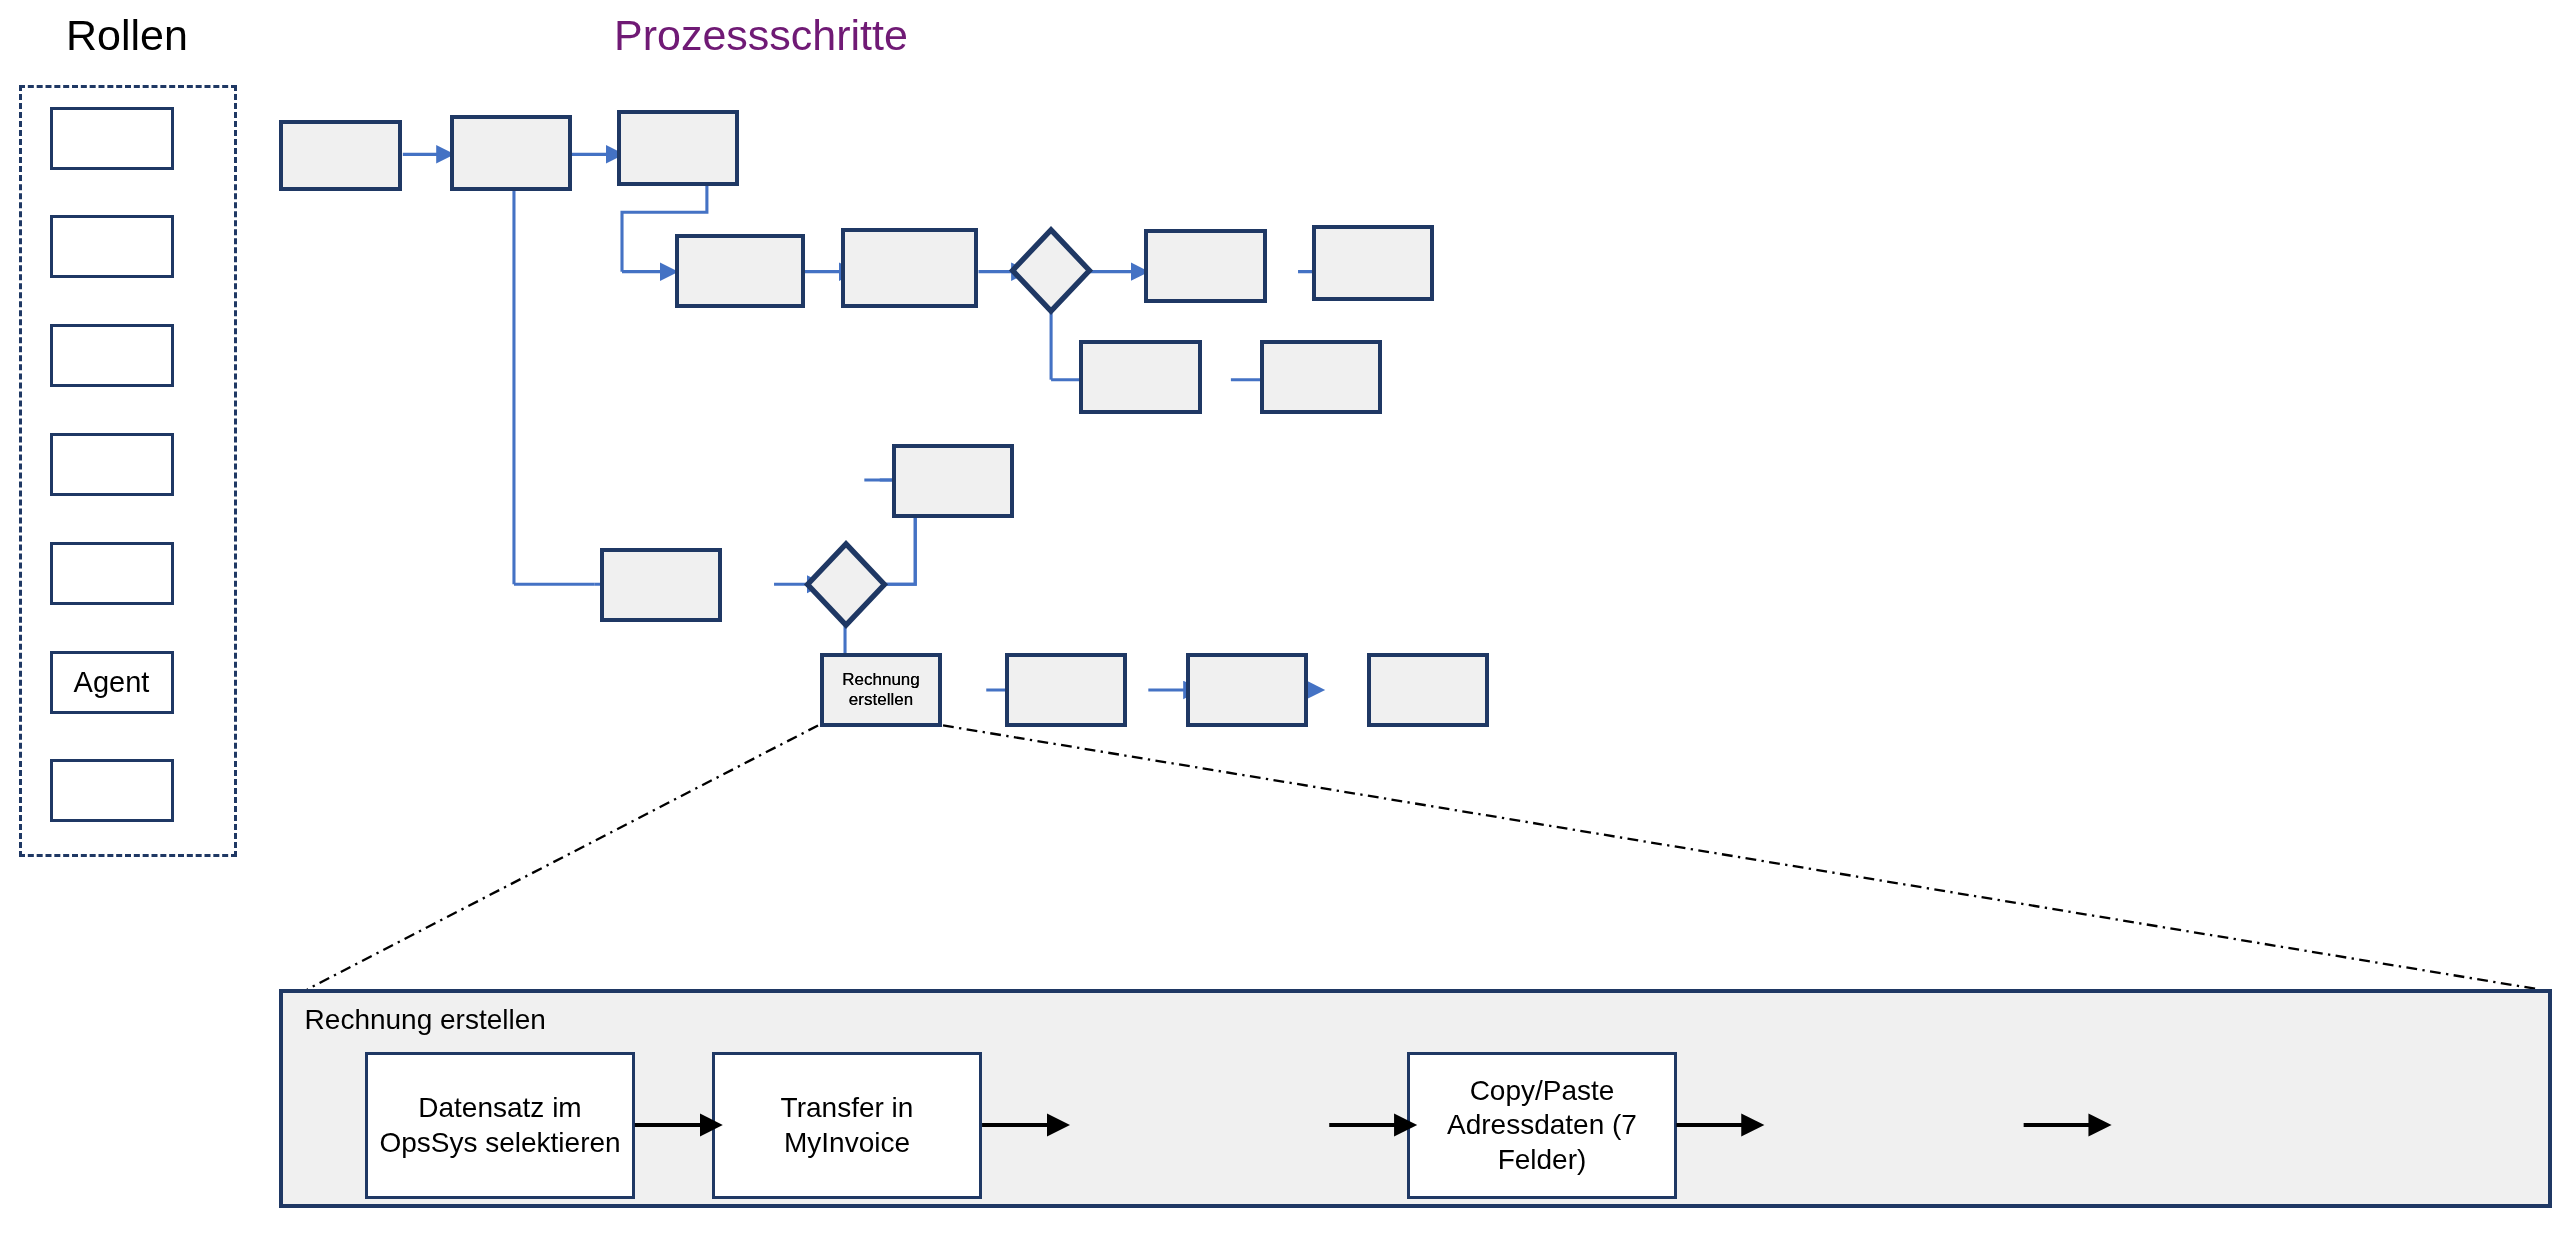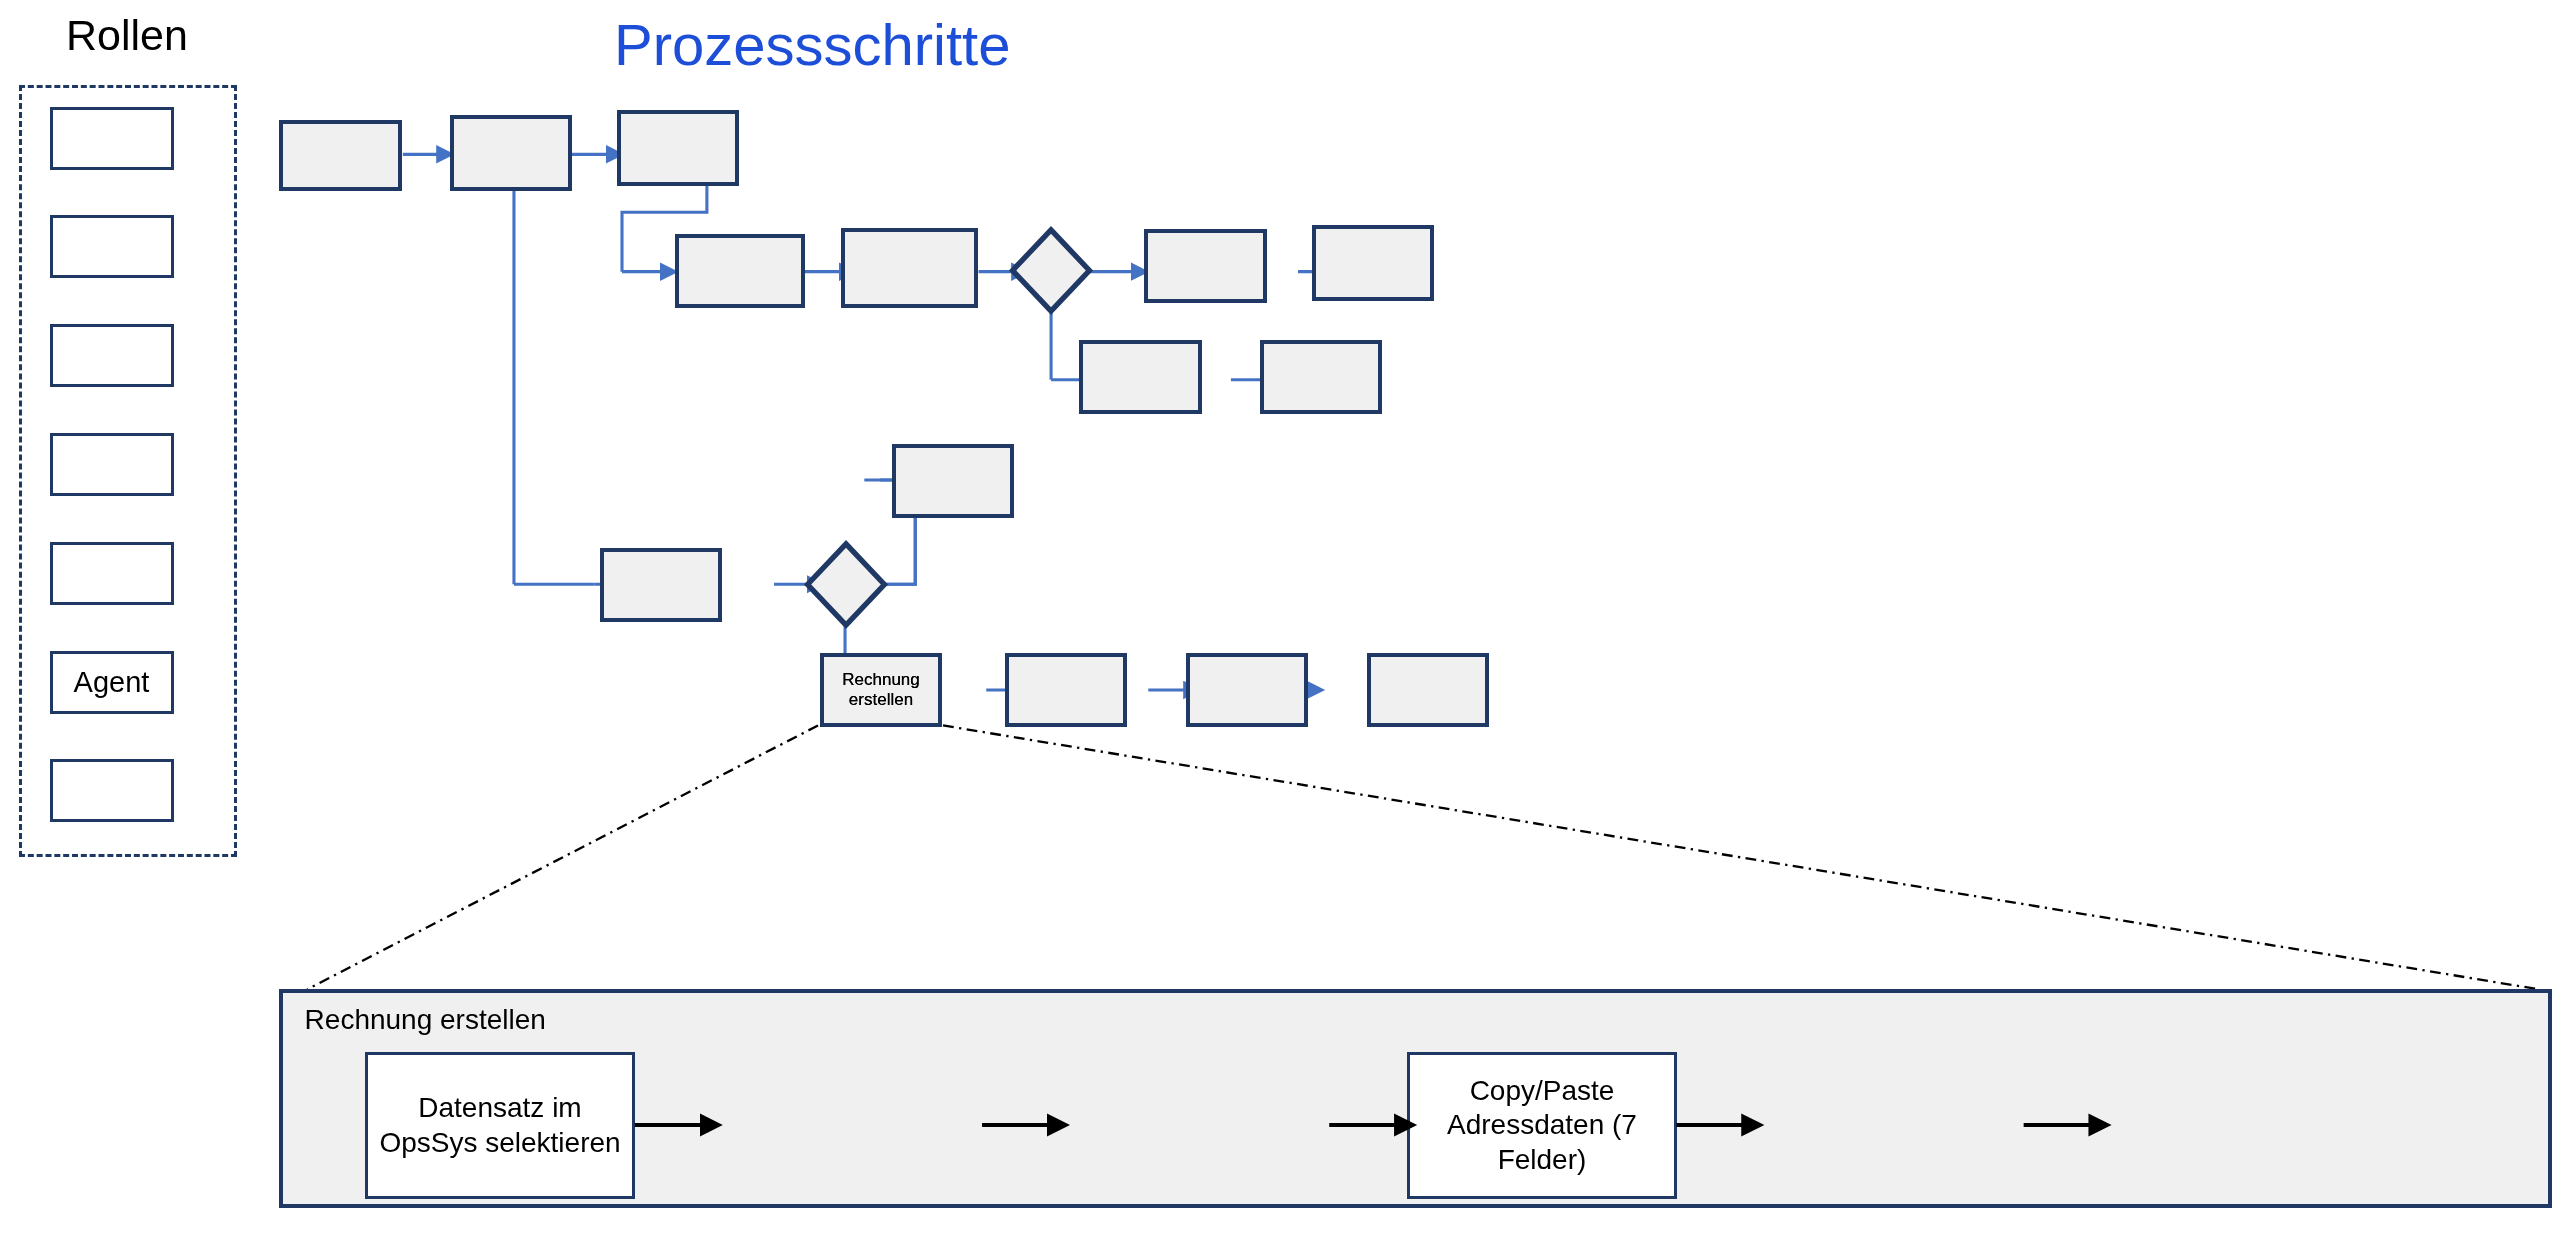--- a/index.html
+++ b/index.html
@@ -27,22 +27,22 @@
   #rollen-title {
     left: 42px;
     top: 10.8px;
     font-size: 43px;
     color: #000000;
     margin-left: 24px;
   }
   #prozess-title {
     left: 614px;
     top: 10.8px;
-    font-size: 58px;
-    color: #1d4ed8;
+    font-size: 43px;
+    color: #701a75;
   }
   
   #roles-container {
     position: absolute;
     left: 18.5px;
     top: 85px;
     width: 218px;
     height: 772px;
     border: 3.9px dashed #1f3864;
     border-style: dashed;
@@ -239,20 +239,21 @@
   </svg>
 
   <div style="position:absolute; left:820px; top:653px; width:122px; height:74px;
               display:flex; align-items:center; justify-content:center; text-align:center;
               font-size:17px; line-height:1.18; color:#000; pointer-events:none;">Rechnung erstellen</div>
 
   <div id="detail-panel">
     <div id="detail-panel-title">Rechnung erstellen</div>
 
     <div class="detail-step" style="left:82px">Datensatz im OpsSys selektieren</div>
+    <div class="detail-step" style="left:429px">Transfer in MyInvoice</div>
     <div class="detail-step" style="left:1124px">Copy/Paste Adressdaten (7 Felder)</div>
 
     <svg style="position:absolute; left:0; top:0; width:2263px; height:210px; pointer-events:none;" viewBox="0 0 2933 272" xmlns="http://www.w3.org/2000/svg">
       <defs>
         <marker id="arrowBlack2" markerWidth="9" markerHeight="9" refX="1.2" refY="3" orient="auto" markerUnits="strokeWidth">
           <path d="M0,0 L0,6 L6,3 z" fill="#000000"></path>
         </marker>
       </defs>
       <g stroke="#000000" stroke-width="5" fill="none" marker-end="url(#arrowBlack2)">
         <line x1="456" y1="171" x2="546" y2="171"></line>

